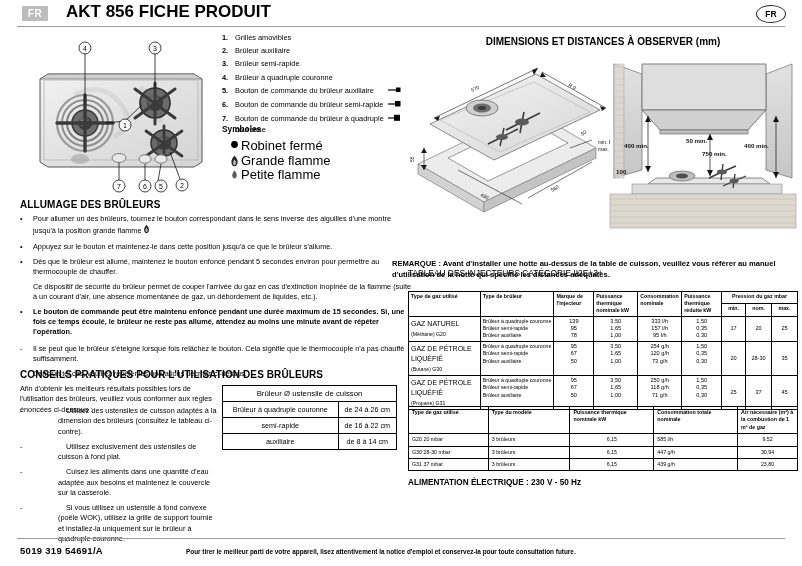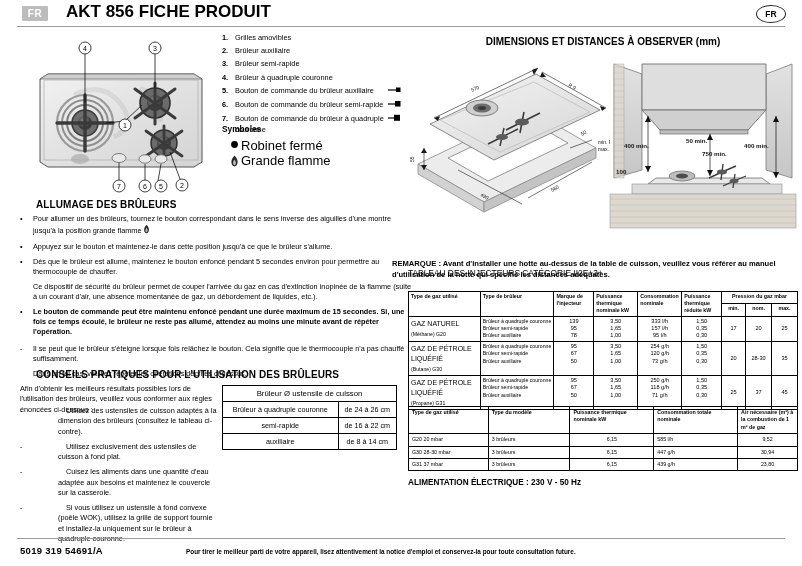--- a/index.html
+++ b/index.html
@@ -45,21 +45,21 @@
   .parts-list .num { width:13px; flex:0 0 13px; font-weight:bold; }
   .parts-list .lbl { flex:1; }
   .knob-ico { display:inline-block; margin-left:3px; }
 
   .symbols-h { position:absolute; left:222px; top:124px; font-size:8.3px; font-weight:bold; }
   .symbols { position:absolute; left:228px; top:140px; width:170px; }
   .symbols .srow { display:flex; align-items:flex-start; font-size:13px; line-height:12px; margin-bottom:2.5px; }
   .symbols .sym { width:13px; flex:0 0 13px; display:flex; justify-content:center; align-items:center; }
 
   .sec-h {
-    font-size:10px; font-weight:bold; letter-spacing:.1px;margin-left:16px;
+    font-size:10px; font-weight:bold; letter-spacing:.1px;
   }
   #sec-allumage-h { position:absolute; left:20px; top:199px; }
   .bullets { position:absolute; left:20px; width:392px; }
   #bullets-allumage { top:214px; }
   .bl { display:flex; font-size:7.3px; line-height:10.4px; margin-bottom:4.2px; }
   .bl .bul { width:13px; flex:0 0 13px; }
   .bl .txt { flex:1; }
   .bl.cont .bul { visibility:hidden; }
   .bl.bold .txt { font-weight:bold; }
   .flame-inline { display:inline-block; vertical-align:-1px; margin-left:2px; }
@@ -284,20 +284,28 @@
       <span>Robinet fermé</span>
     </div>
     <div class="srow">
       <span class="sym">
         <svg width="9" height="12" viewBox="0 0 9 12">
             <path d="M4.5,0.5 C6.6,3 7.6,4.6 7.6,7 C7.6,9.6 6.2,11.4 4.5,11.4 C2.8,11.4 1.4,9.6 1.4,7 C1.4,4.6 2.4,3 4.5,0.5 Z" fill="#2a2a2a"></path>
             <path d="M4.5,4.5 C5.5,6 5.9,6.8 5.9,8 C5.9,9.3 5.2,10.2 4.5,10.2 C3.8,10.2 3.1,9.3 3.1,8 C3.1,6.8 3.5,6 4.5,4.5 Z" fill="#bdbdbd"></path>
           </svg>
       </span>
       <span>Grande flamme</span>
+    </div>
+    <div class="srow">
+      <span class="sym">
+        <svg width="9" height="10" viewBox="0 0 9 10">
+            <path d="M4.5,1.6 C6,3.5 6.7,4.7 6.7,6.3 C6.7,8.2 5.7,9.4 4.5,9.4 C3.3,9.4 2.3,8.2 2.3,6.3 C2.3,4.7 3,3.5 4.5,1.6 Z" fill="#5a5a5a"></path>
+          </svg>
+      </span>
+      <span>Petite flamme</span>
     </div>
   </div>
 
   <div id="sec-allumage-h" class="sec-h">ALLUMAGE DES BRÛLEURS</div>
   <div id="bullets-allumage" class="bullets">
     <div class="bl">
       <span class="bul">•</span>
       <span class="txt"><span>Pour allumer un des brûleurs, tournez le bouton correspondant dans le sens inverse des aiguilles d'une montre jusqu'à la position grande flamme</span><span class="flame-inline"><svg width="7" height="10" viewBox="0 0 9 12">
               <path d="M4.5,0.5 C6.6,3 7.6,4.6 7.6,7 C7.6,9.6 6.2,11.4 4.5,11.4 C2.8,11.4 1.4,9.6 1.4,7 C1.4,4.6 2.4,3 4.5,0.5 Z" fill="#2a2a2a"></path>
               <path d="M4.5,4.5 C5.5,6 5.9,6.8 5.9,8 C5.9,9.3 5.2,10.2 4.5,10.2 C3.8,10.2 3.1,9.3 3.1,8 C3.1,6.8 3.5,6 4.5,4.5 Z" fill="#bdbdbd"></path>

